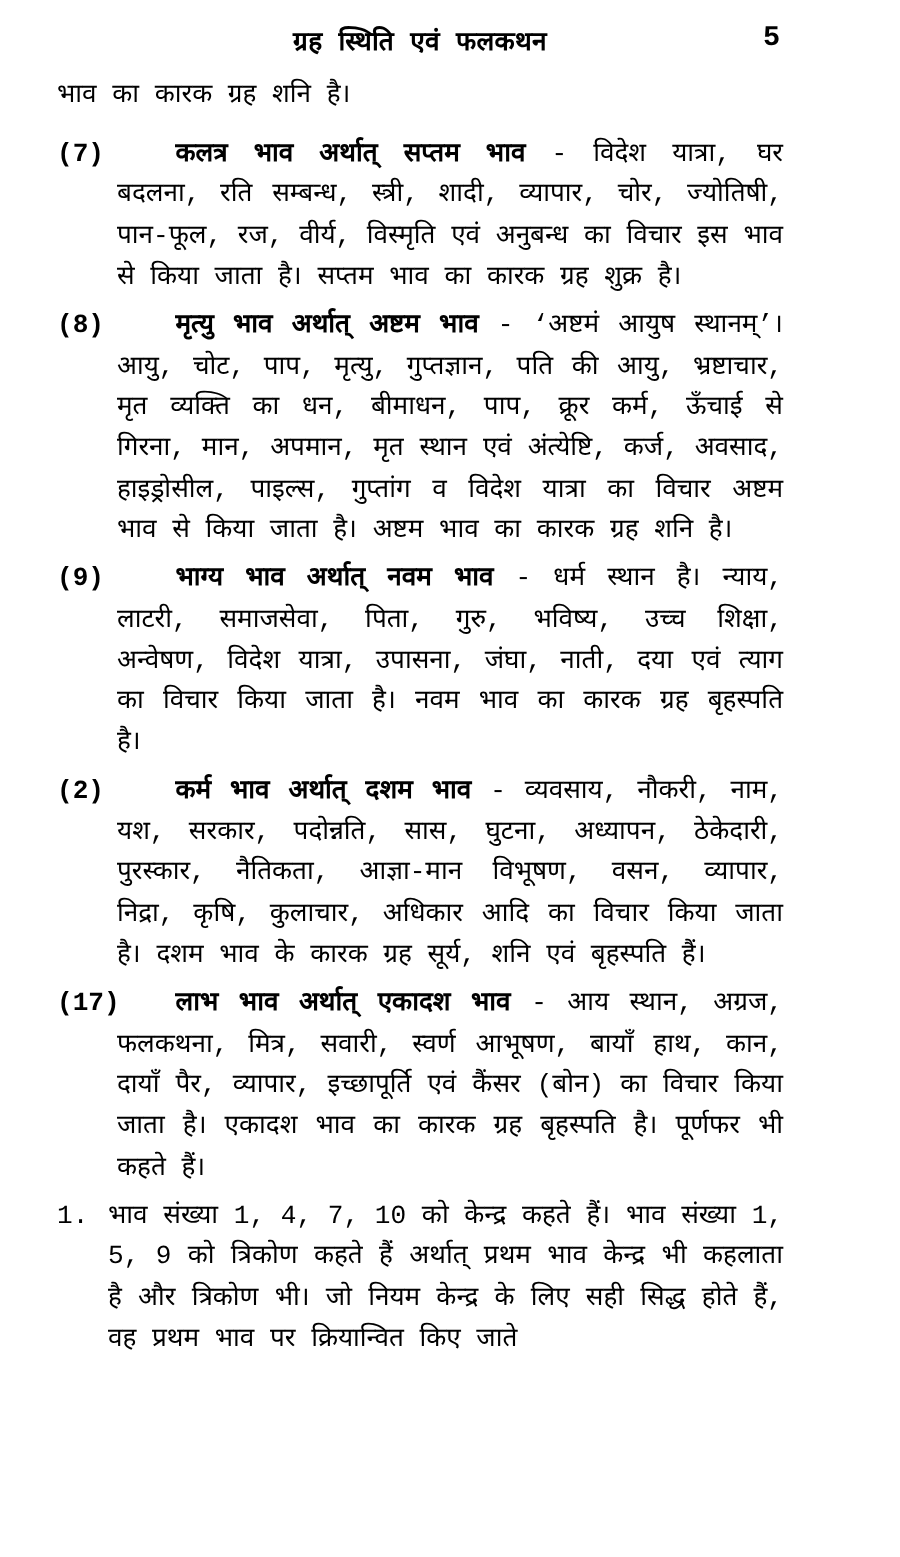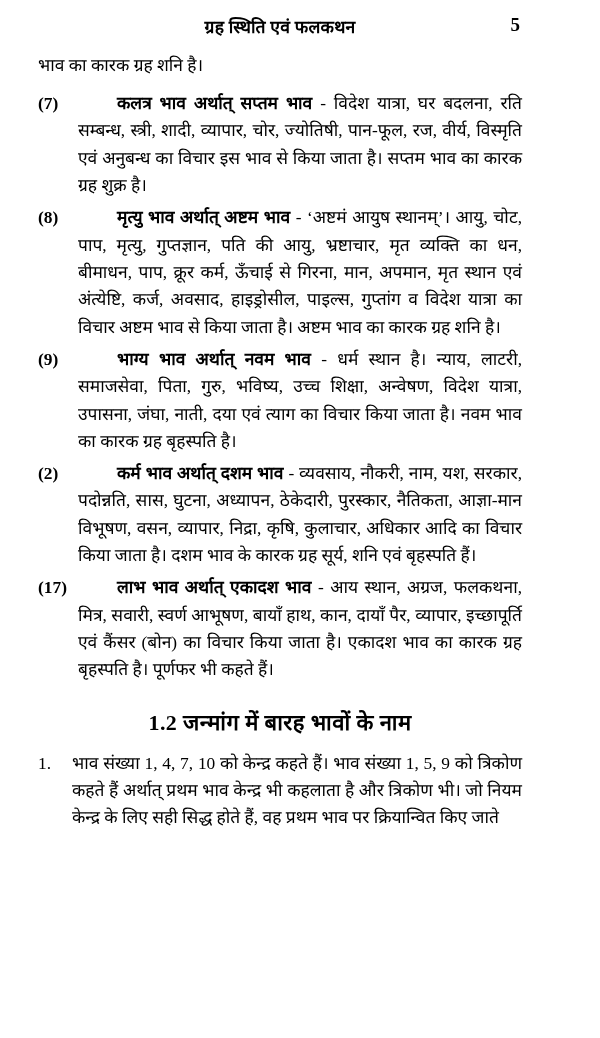--- a/index.html
+++ b/index.html
@@ -14,20 +14,21 @@
     color: #000000;
     position: relative;
     overflow: hidden;
   }
   .page {
     width: 556px;
     height: 1038px;
     box-sizing: border-box;
     padding: 14px 34px 0 38px;
     position: relative;
+    font-family: Liberation Mono, monospace;
   }
   .header {
     display: flex;
     align-items: baseline;
     justify-content: center;
     position: relative;
     height: 34px;
   }
   .header-title {
     font-size: 17.5px;
@@ -119,20 +120,19 @@
     <div class="item-num">(2)</div>
     <div class="item-body"><span class="b">कर्म भाव अर्थात् दशम भाव</span><span> - व्यवसाय, नौकरी, नाम, यश, सरकार, पदोन्नति, सास, घुटना, अध्यापन, ठेकेदारी, पुरस्कार, नैतिकता, आज्ञा-मान विभूषण, वसन, व्यापार, निद्रा, कृषि, कुलाचार, अधिकार आदि का विचार किया जाता है। दशम भाव के कारक ग्रह सूर्य, शनि एवं बृहस्पति हैं।</span></div>
   </div>
 
   <div class="item">
     <div class="item-num">(17)</div>
     <div class="item-body"><span class="b">लाभ भाव अर्थात् एकादश भाव</span><span> - आय स्थान, अग्रज, फलकथना, मित्र, सवारी, स्वर्ण आभूषण, बायाँ हाथ, कान, दायाँ पैर, व्यापार, इच्छापूर्ति एवं कैंसर (बोन) का विचार किया जाता है। एकादश भाव का कारक ग्रह बृहस्पति है। पूर्णफर भी कहते हैं।</span></div>
   </div>
 
 
-  <div class="section-heading">1.2 जन्मांग में बारह भावों के नाम</div>
 
   <div class="item">
     <div class="item-num plain">1.</div>
     <div class="item-body">भाव संख्या 1, 4, 7, 10 को केन्द्र कहते हैं। भाव संख्या 1, 5, 9 को त्रिकोण कहते हैं अर्थात् प्रथम भाव केन्द्र भी कहलाता है और त्रिकोण भी। जो नियम केन्द्र के लिए सही सिद्ध होते हैं, वह प्रथम भाव पर क्रियान्वित किए जाते</div>
   </div>
 
 </div>
 
 </body></html>

